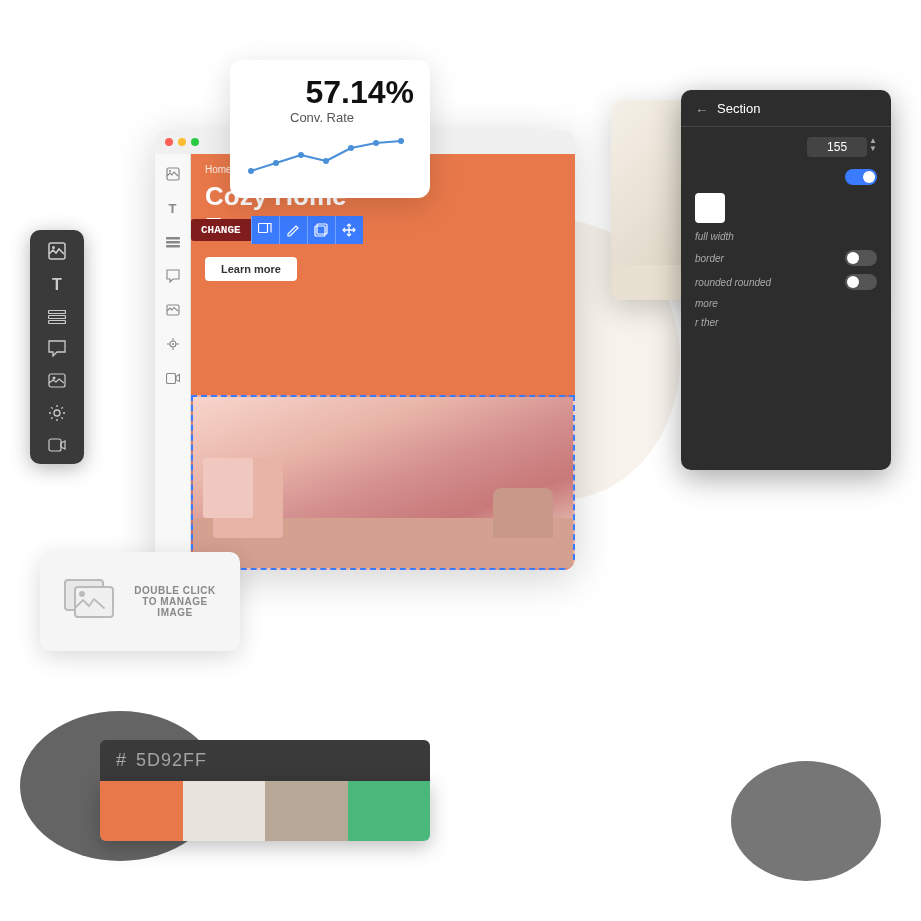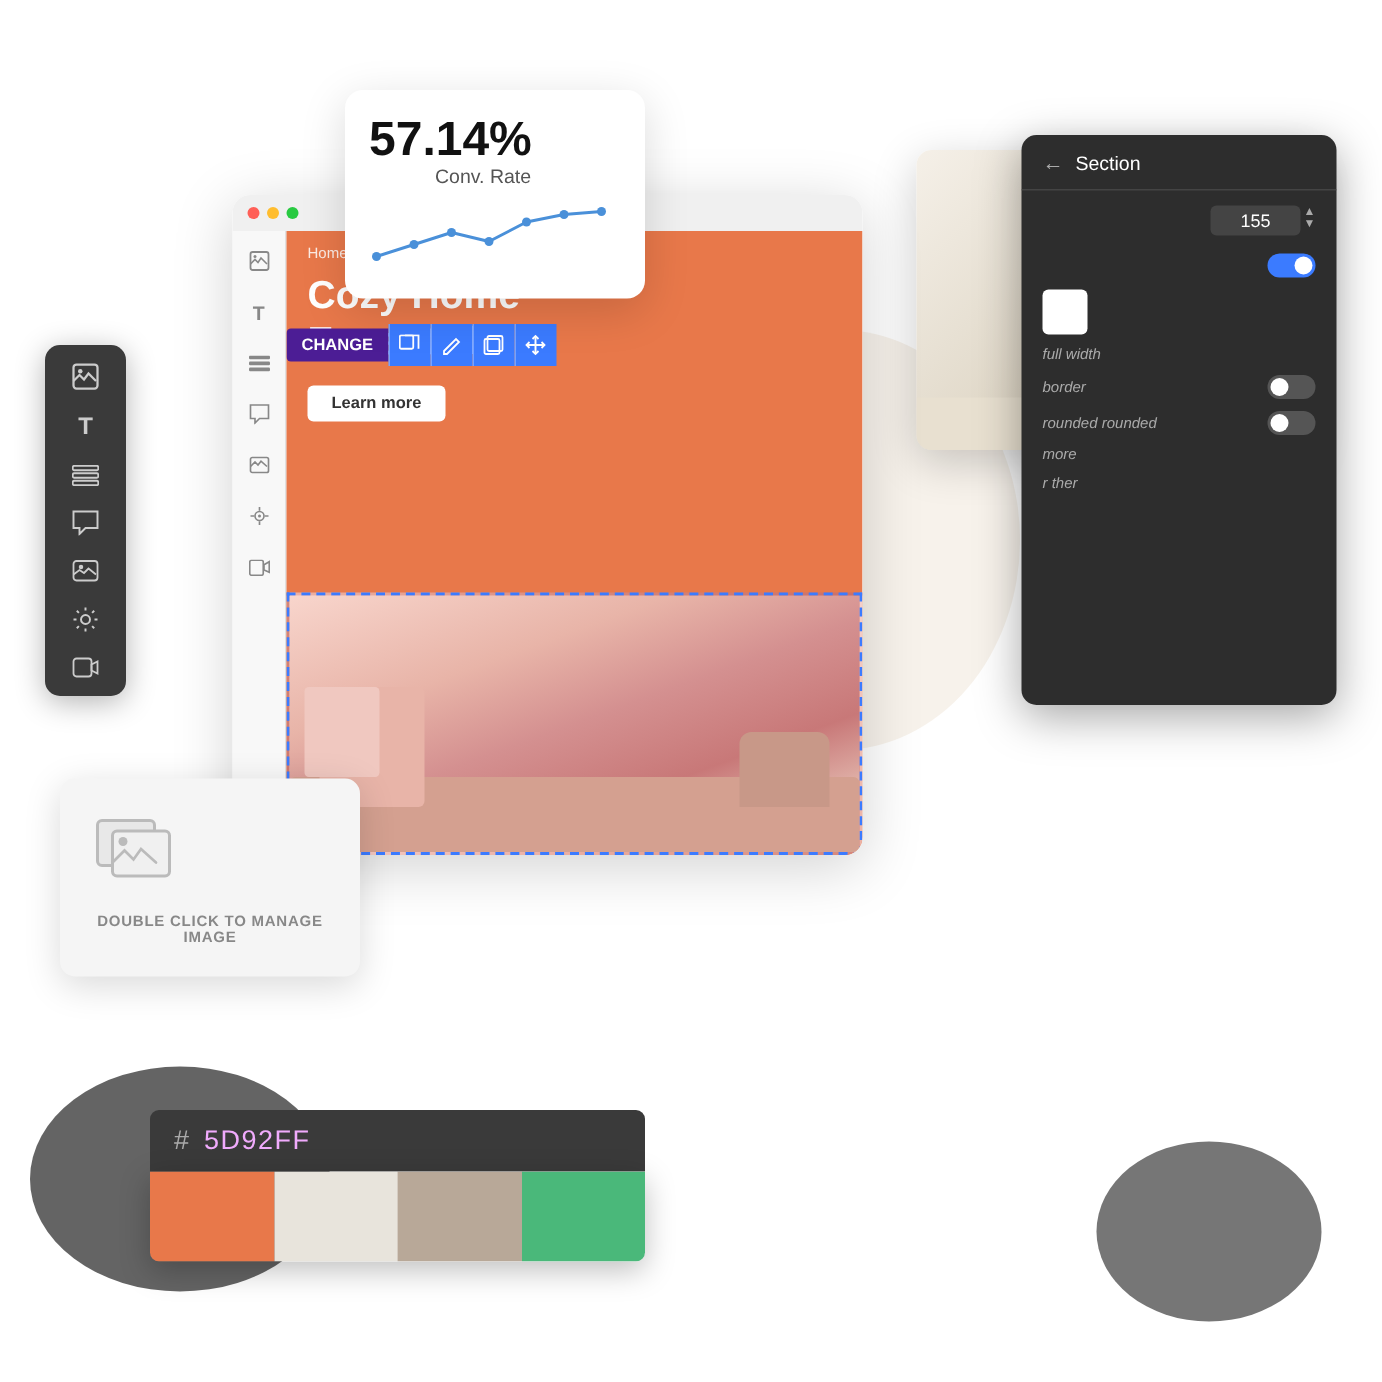--- a/index.html
+++ b/index.html
@@ -28,20 +28,21 @@
       border-radius: 12px;
       box-shadow: 0 8px 30px rgba(0,0,0,0.15);
       padding: 16px;
       z-index: 10;
     }
     .analytics-card .big-percent {
       font-size: 32px;
       font-weight: 800;
       color: #111;
       line-height: 1;
+      text-align: right;
     }
     .analytics-card .label {
       font-size: 13px;
       color: #555;
       margin-top: 2px;
       margin-left: 44px;
     }
     .chart-svg {
       margin-top: 8px;
     }
@@ -139,30 +140,31 @@
     .change-toolbar {
       position: absolute;
       top: 62px;
       left: 0;
       display: flex;
       align-items: center;
       gap: 0;
       z-index: 20;
     }
     .change-btn {
-      background: #4c1d95;
+      background: #7f1d1d;
       color: #fff;
       font-size: 11px;
       font-weight: 700;
       padding: 5px 10px;
       border-radius: 3px 0 0 3px;
       cursor: pointer;
       display: flex;
       align-items: center;
       gap: 4px;
+      font-family: Liberation Mono, monospace;
     }
     .change-icon-btn {
       background: #3B7BFF;
       color: #fff;
       width: 28px;
       height: 28px;
       display: flex;
       align-items: center;
       justify-content: center;
       font-size: 13px;
@@ -307,21 +309,22 @@
     .image-manager-card {
       position: absolute;
       bottom: 270px;
       left: 40px;
       width: 200px;
       background: #f5f5f5;
       border-radius: 10px;
       box-shadow: 0 6px 24px rgba(0,0,0,0.15);
       padding: 20px;
       display: flex;
-      flex-direction: column;
+      flex-direction: row;
+      align-items: center;
       gap: 10px;
       z-index: 15;
     }
     .image-manager-icon {
       color: #aaa;
       font-size: 40px;
     }
     .image-manager-text {
       font-size: 10px;
       font-weight: 700;
@@ -370,21 +373,21 @@
       border-radius: 6px 6px 0 0;
       padding: 10px 16px;
       gap: 10px;
     }
     .hash-symbol {
       color: #aaa;
       font-size: 18px;
       font-weight: 400;
     }
     .hex-value {
-      color: #f0abfc;
+      color: #a3a3a3;
       font-size: 18px;
       font-weight: 400;
       letter-spacing: 1px;
     }
     .color-swatches {
       display: flex;
       border-radius: 0 0 6px 6px;
       overflow: hidden;
       box-shadow: 0 6px 20px rgba(0,0,0,0.25);
     }

